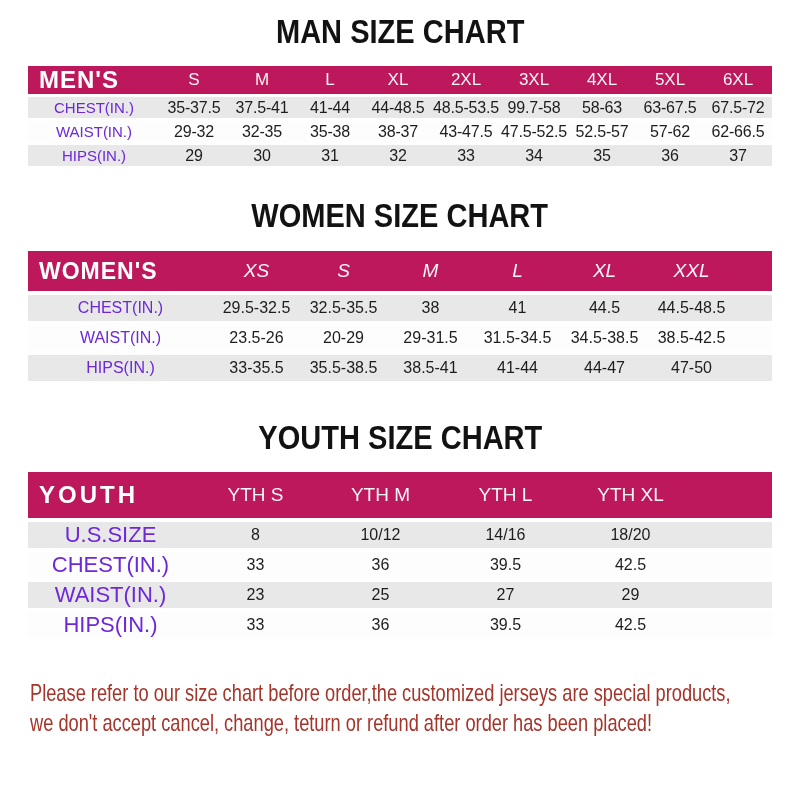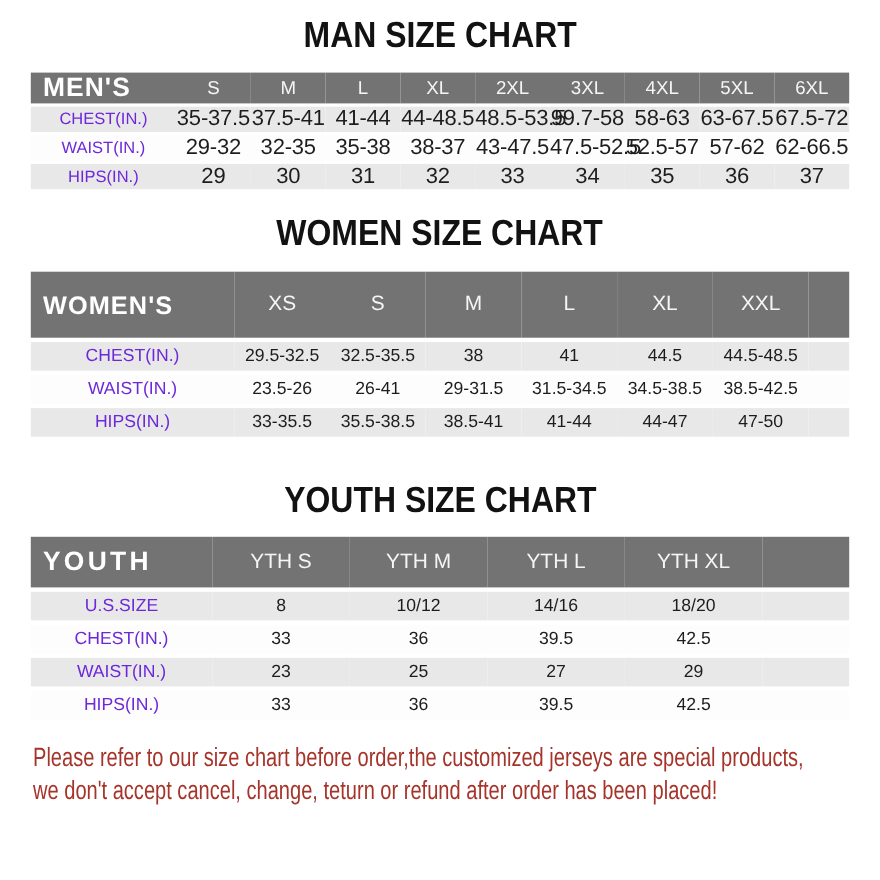--- a/index.html
+++ b/index.html
@@ -25,69 +25,69 @@
   }
 
   
   .heading { text-align: center; }
   .heading .condense {
     display: inline-block; font-size: 33px; font-weight: bold; color: #121212;
     transform: scaleX(0.88); transform-origin: center; letter-spacing: 0px;
     line-height: 34px; white-space: nowrap;
   }
   .heading-man   { margin-top: 15px; height: 34px; }
-  .heading-women { margin-top: 20px; height: 34px; }
+  .heading-women { margin-top: 30px; height: 34px; }
   .heading-youth { margin-top: 36px; height: 34px; }
 
   
   .sizetable {
     width: 744px; margin-left: 28px;
     border-collapse: separate; table-layout: fixed;
   }
   .sizetable.men   { margin-top: 14px; border-spacing: 0 3px; }
   .sizetable.women { margin-top: 14px; border-spacing: 0 4px; }
   .sizetable.youth { margin-top: 13px; border-spacing: 0 4px; }
 
-  .sizetable thead tr { background: #737373; }
+  .sizetable thead tr { background: #be185d; }
   .sizetable.men   thead tr { height: 27px; }
-  .sizetable.women thead tr { height: 60px; }
+  .sizetable.women thead tr { height: 40px; }
   .sizetable.youth thead tr { height: 46px; }
 
   .sizetable th.corner {
     color: #ffffff; font-weight: bold; text-align: left; padding-left: 11px;
     white-space: nowrap;
   }
   .sizetable.men   th.corner { font-size: 24px; letter-spacing: 1px; }
   .sizetable.women th.corner { font-size: 23px; letter-spacing: 1px; }
   .sizetable.youth th.corner { font-size: 24px; letter-spacing: 3px; }
 
   .sizetable th.colh {
     color: #f5f5f5; font-weight: normal; text-align: center; white-space: nowrap;
   }
   .sizetable.men   th.colh { font-size: 17px; }
-  .sizetable.women th.colh { font-size: 19px; }
+  .sizetable.women th.colh { font-size: 19px; font-style: italic; }
   .sizetable.youth th.colh { font-size: 19px; }
 
   .sizetable tbody tr { background: #FDFDFD; }
   .sizetable tbody tr:nth-child(odd) { background: #E8E8E8; }
   .sizetable.men   tbody tr { height: 21px; }
   .sizetable.women tbody tr { height: 26px; }
   .sizetable.youth tbody tr { height: 26px; }
 
   .sizetable td { text-align: center; color: #1d1d1d; white-space: nowrap; }
   .sizetable td.rowlabel { color: #6d28d9; }
   .sizetable.men   td.rowlabel { font-size: 15px; }
   .sizetable.women td.rowlabel { font-size: 16px; }
-  .sizetable.youth td.rowlabel { font-size: 16px; margin-top: 11px; }
-  .sizetable.men   td.val { font-size: 20px; letter-spacing: -0.2px; }
+  .sizetable.youth td.rowlabel { font-size: 22px; margin-top: 11px; }
+  .sizetable.men   td.val { font-size: 16px; letter-spacing: -0.2px; }
   .sizetable.women td.val { font-size: 16px; }
   .sizetable.youth td.val { font-size: 16px; }
 
   
-  .footer { margin-top: 16px; padding-left: 30px; }
+  .footer { margin-top: 36px; padding-left: 30px; }
   .note-line {
     color: #A5342A; font-size: 24px; line-height: 30px; font-weight: normal;
     white-space: nowrap; transform: scaleX(0.76); transform-origin: 0 50%;
   }
   .bottom-strip {
     position: absolute; left: 0; bottom: 0; width: 100%; height: 6px;
     background: #DBDBDB;
   }
 </style>
 </head>
@@ -201,21 +201,21 @@
           <td class="val">32.5-35.5</td>
           <td class="val">38</td>
           <td class="val">41</td>
           <td class="val">44.5</td>
           <td class="val">44.5-48.5</td>
           <td class="spacer"></td>
         </tr>
         <tr>
           <td class="rowlabel">WAIST(IN.)</td>
           <td class="val">23.5-26</td>
-          <td class="val">26-41</td>
+          <td class="val">20-29</td>
           <td class="val">29-31.5</td>
           <td class="val">31.5-34.5</td>
           <td class="val">34.5-38.5</td>
           <td class="val">38.5-42.5</td>
           <td class="spacer"></td>
         </tr>
         <tr>
           <td class="rowlabel">HIPS(IN.)</td>
           <td class="val">33-35.5</td>
           <td class="val">35.5-38.5</td>

